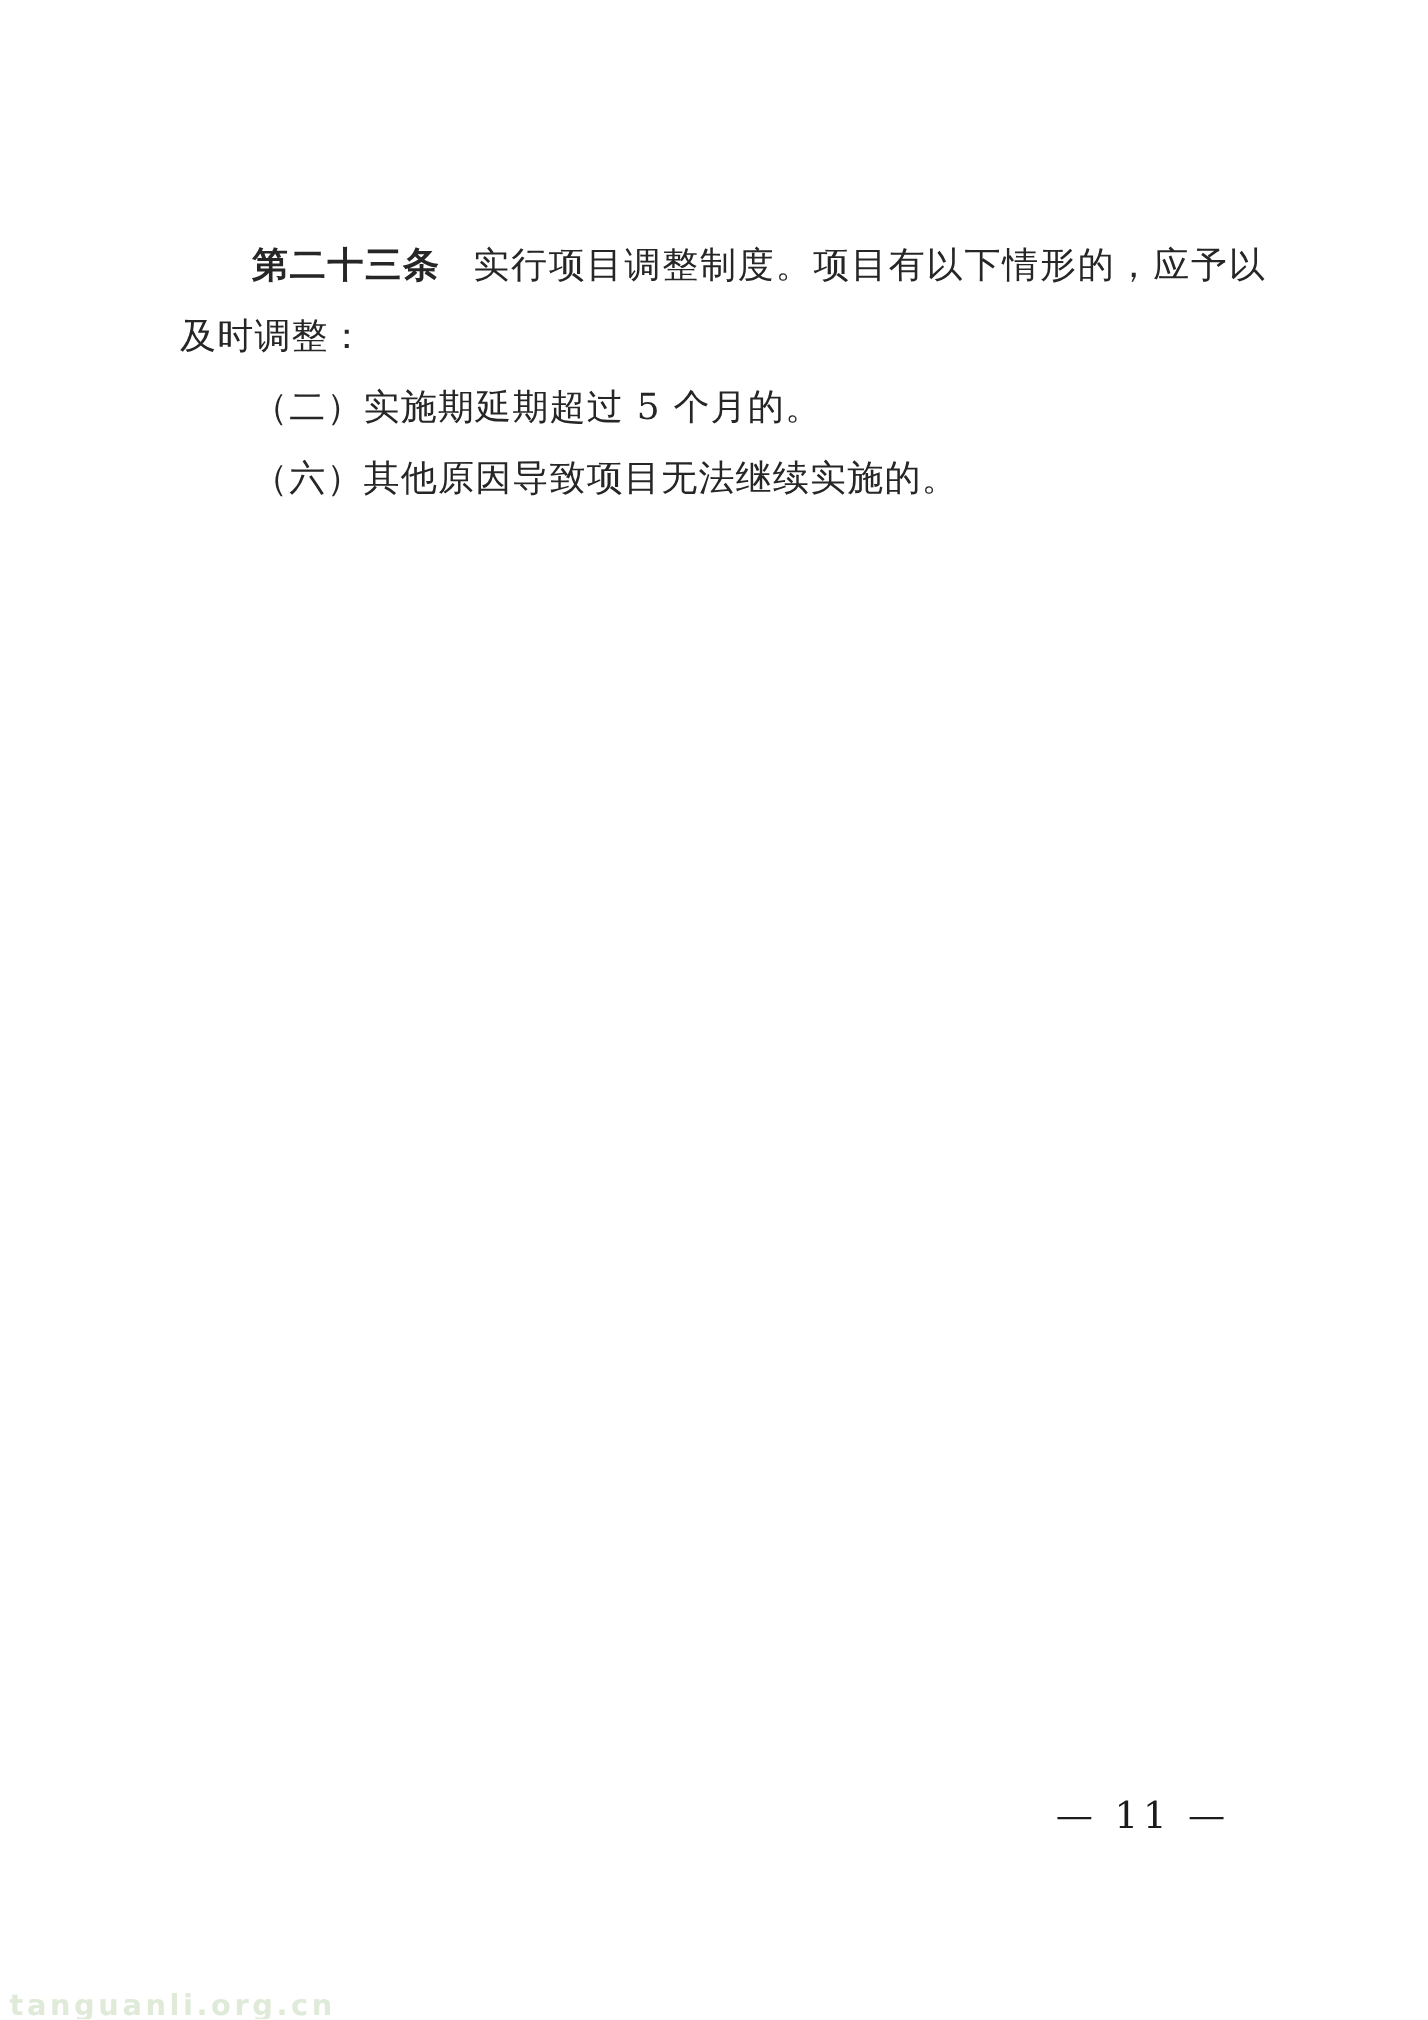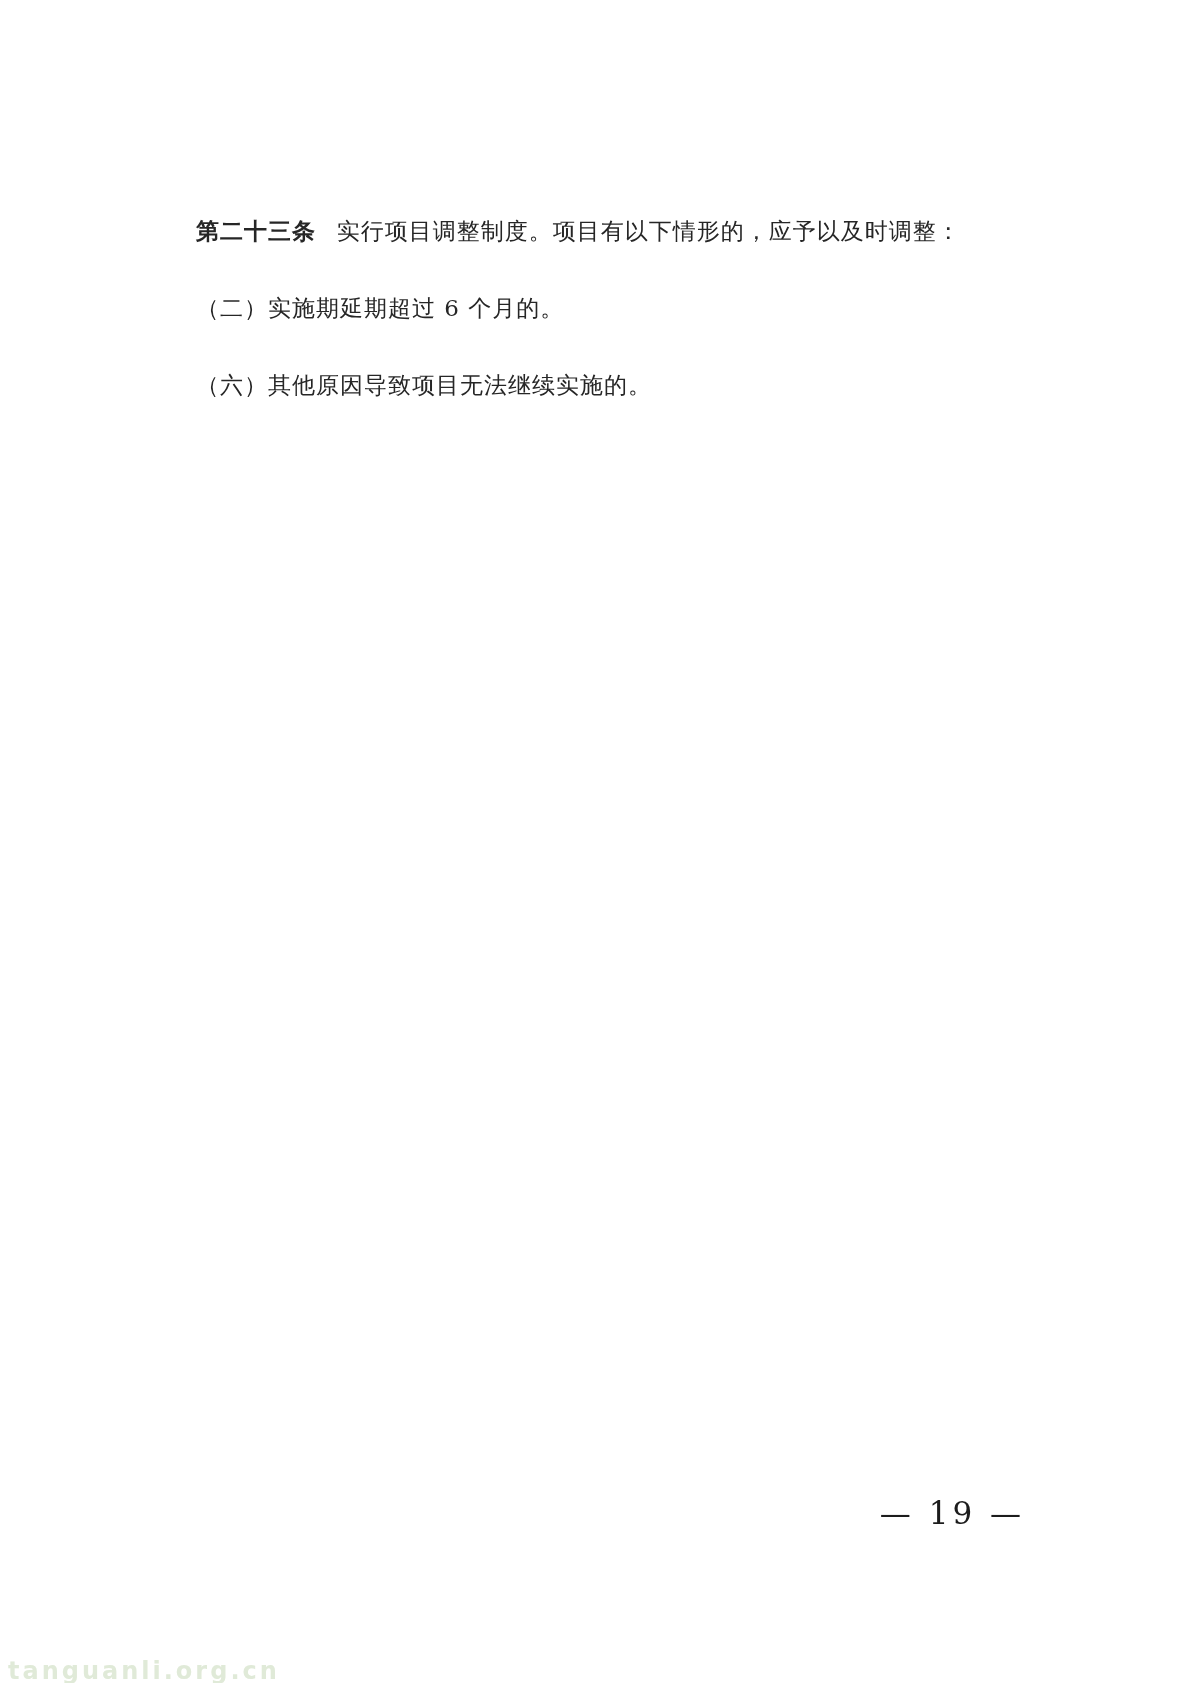--- a/index.html
+++ b/index.html
@@ -14,22 +14,22 @@
     background: #ffffff;
     overflow: hidden;
     font-family: "DejaVu Serif", "Liberation Serif", serif;
     color: #262626;
   }
   .doc-body {
     position: absolute;
     left: 150px;
     top: 192px;
     width: 905px;
-    font-size: 23px;
-    line-height: 77px;
+    font-size: 30px;
+    line-height: 59px;
     letter-spacing: 1px;
     text-align: justify;
     color: #262626;
   }
   .doc-body p {
     margin: 0;
     padding: 0;
     text-indent: 2em;
   }
   .article-lead {
@@ -66,24 +66,24 @@
 </head>
 <body>
 
 <div class="page">
 
   <div class="doc-body">
     <p>
       <b class="article-lead">第二十三条</b><span>实行项目调整制度。项目有以下情形的，应予以及时调整：</span>
     </p>
     <p>
-      <span>（二）实施期延期超过 6 个月的。</span>
+      <span>（二）实施期延期超过 5 个月的。</span>
     </p>
     <p>
       <span>（六）其他原因导致项目无法继续实施的。</span>
     </p>
   </div>
 
-  <div class="page-number">— 19 —</div>
+  <div class="page-number">— 11 —</div>
 
   <div class="watermark">tanguanli.org.cn</div>
 
 </div>
 
 </body></html>

